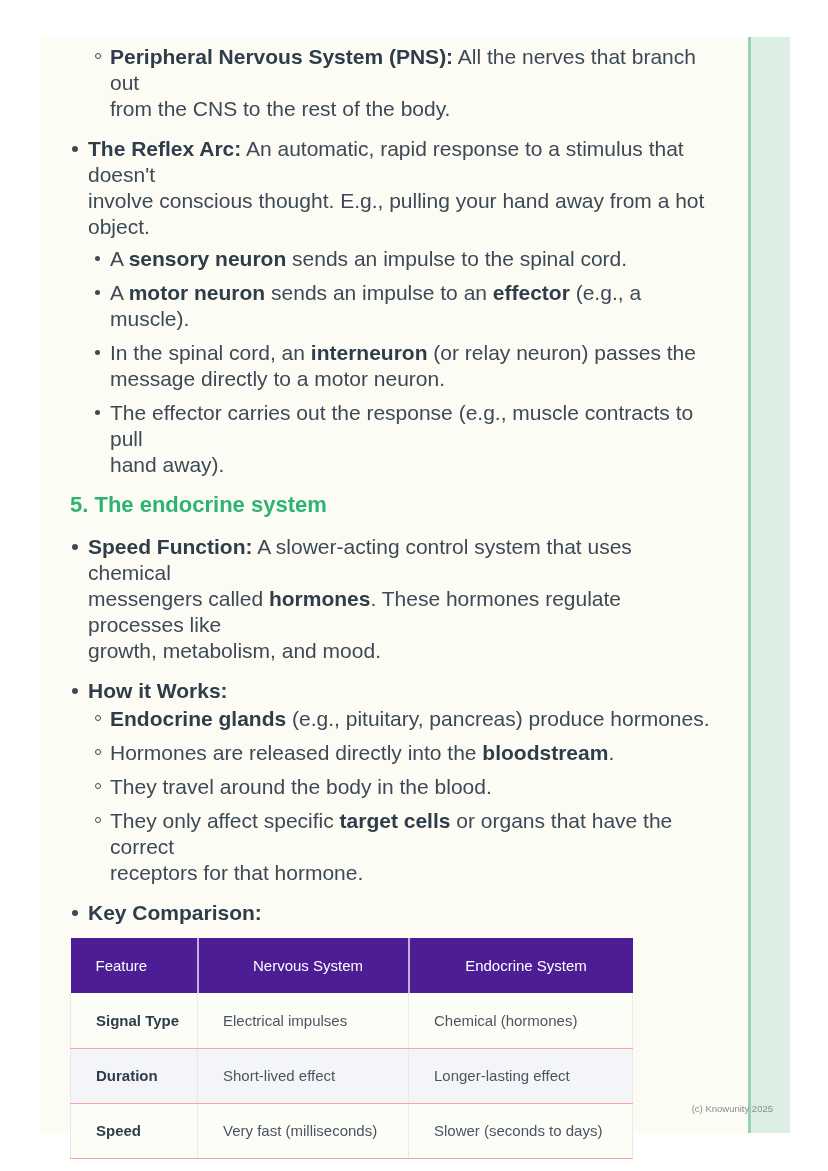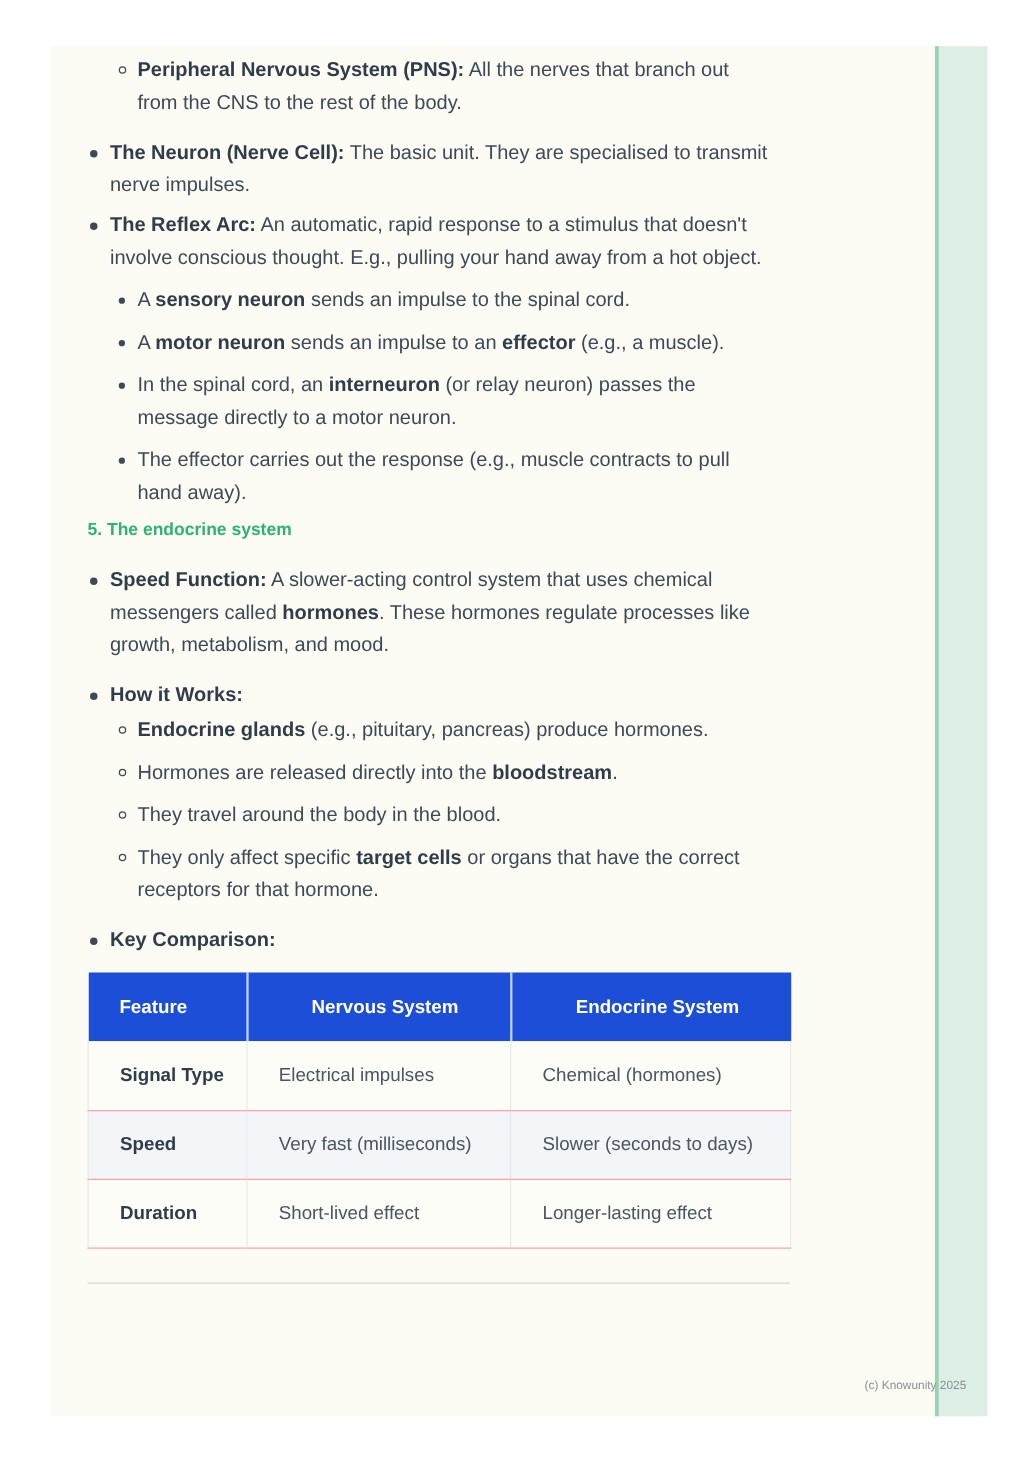--- a/index.html
+++ b/index.html
@@ -8,44 +8,44 @@
 
   .page { position:absolute; left:40px; top:37px; width:750px; height:1096px;
           background:#fcfcf4; }
 
   .stripe { position:absolute; top:0; right:0; width:42px; height:100%;
             background:#ddeee4; border-left:3px solid #97d2b4; z-index:1; }
 
   .content { position:relative; z-index:2; padding:7px 0 0 30px; width:678px; }
 
   
-  .li { position:relative; margin-top:14px; line-height:26px; font-size:16px;
+  .li { position:relative; margin-top:14px; line-height:26px; font-size:21px;
         color:#3d4956; }
   .li.l1 { padding-left:18px; }
   .li.l2 { margin-left:25px; padding-left:15px; margin-top:8px; }
   #list1 .li:first-child { margin-top:0; }
   #list1 .li:nth-child(3) { margin-top:6px; }
   #list2 .li:nth-child(3) { margin-top:2px; }
   .li .mk { position:absolute; left:2px; top:10px; width:6px; height:6px;
             border-radius:50%; background:#3d4956; }
   .li.l2 .mk { left:0; width:5px; height:5px; top:10px; }
   .li .mk.circle { background:transparent; border:1.5px solid #3d4956;
                    width:6px; height:6px; top:9px; }
   .li .txt { display:block; white-space:pre-wrap; }
   .b { font-weight:700; color:#2f3c4a; }
 
-  .heading { font-size:14px; line-height:30px; font-weight:700;
+  .heading { margin-top:12px; font-size:22px; line-height:30px; font-weight:700;
              color:#2db470; }
 
   
   table.cmp { margin-top:12px; border-collapse:collapse; table-layout:fixed;
               width:562px; font-size:15px; }
   table.cmp col.c1 { width:127px; } table.cmp col.c2 { width:211px; }
   table.cmp col.c3 { width:224px; }
-  table.cmp th { background:#1d4ed8; color:#ffffff; font-weight:700;
+  table.cmp th { background:#4c1d95; color:#ffffff; font-weight:400;
                  text-align:left; height:55px; padding:0 15px 0 25px;
                  vertical-align:middle; }
   table.cmp th + th { border-left:2px solid rgba(255,255,255,0.65);text-align:center; }
   table.cmp td { height:55px; padding:0 15px 0 25px; vertical-align:middle;
                  color:#4a5560; border-bottom:1px solid #fca5a5;
                  border-right:1px solid #e7e9ea; }
   table.cmp td:first-child { font-weight:700; color:#2f3c4a;
                              border-left:1px solid #e7e9ea; }
   table.cmp tbody tr:nth-child(odd)  { background:#fdfdf8; }
   table.cmp tbody tr:nth-child(even) { background:#f3f5f8; }
@@ -60,25 +60,20 @@
 
 <div class="page">
   <div class="stripe"></div>
 
   <div class="content">
     <div id="list1" class="list">
         <div class="li l2">
           <span class="mk circle"></span>
           <span class="txt"><span class="b">Peripheral Nervous System (PNS):</span><span> All the nerves that branch out
 from the CNS to the rest of the body.</span></span>
-        </div>
-        <div class="li l1">
-          <span class="mk"></span>
-          <span class="txt"><span class="b">The Neuron (Nerve Cell):</span><span> The basic unit. They are specialised to transmit
-nerve impulses.</span></span>
         </div>
         <div class="li l1">
           <span class="mk"></span>
           <span class="txt"><span class="b">The Reflex Arc:</span><span> An automatic, rapid response to a stimulus that doesn't
 involve conscious thought. E.g., pulling your hand away from a hot object.</span></span>
         </div>
         <div class="li l2">
           <span class="mk"></span>
           <span class="txt"><span>A </span><span class="b">sensory neuron</span><span> sends an impulse to the spinal cord.</span></span>
         </div>
@@ -147,28 +142,28 @@
             <th>Endocrine System</th>
           </tr>
       </thead>
       <tbody id="tbody">
           <tr>
             <td>Signal Type</td>
             <td>Electrical impulses</td>
             <td>Chemical (hormones)</td>
           </tr>
           <tr>
+            <td>Duration</td>
+            <td>Short-lived effect</td>
+            <td>Longer-lasting effect</td>
+          </tr>
+          <tr>
             <td>Speed</td>
             <td>Very fast (milliseconds)</td>
             <td>Slower (seconds to days)</td>
-          </tr>
-          <tr>
-            <td>Duration</td>
-            <td>Short-lived effect</td>
-            <td>Longer-lasting effect</td>
           </tr>
         </tbody>
     </table>
 
     <div class="hr"></div>
   </div>
 
   <div class="copyright">(c) Knowunity 2025</div>
 </div>
 

